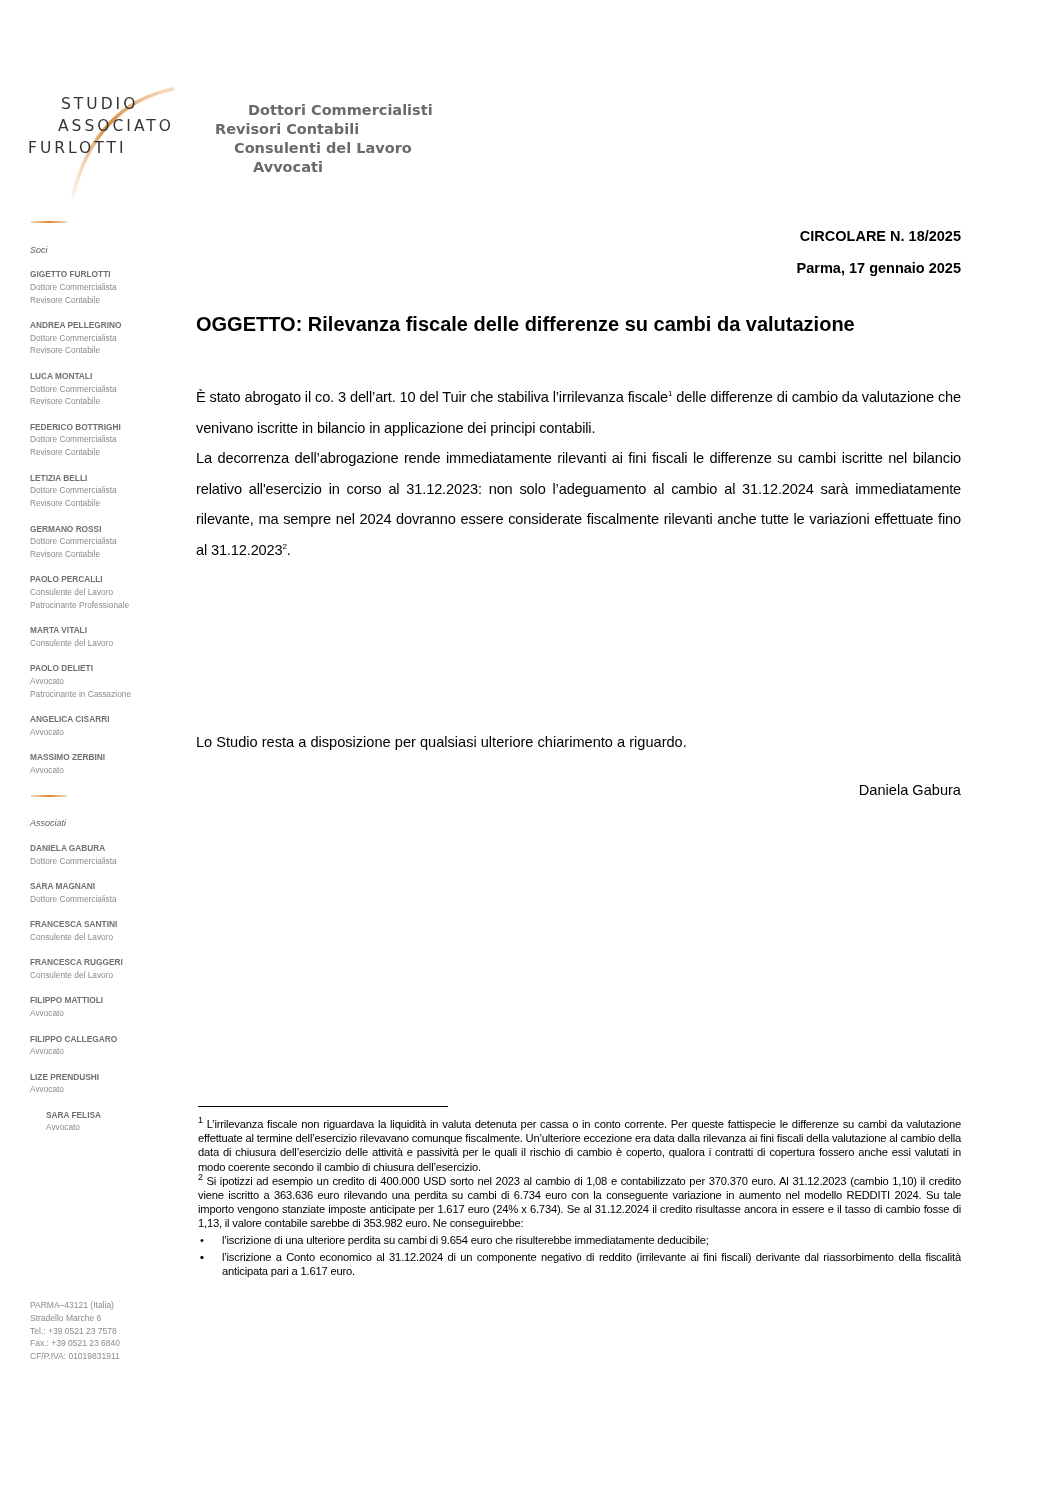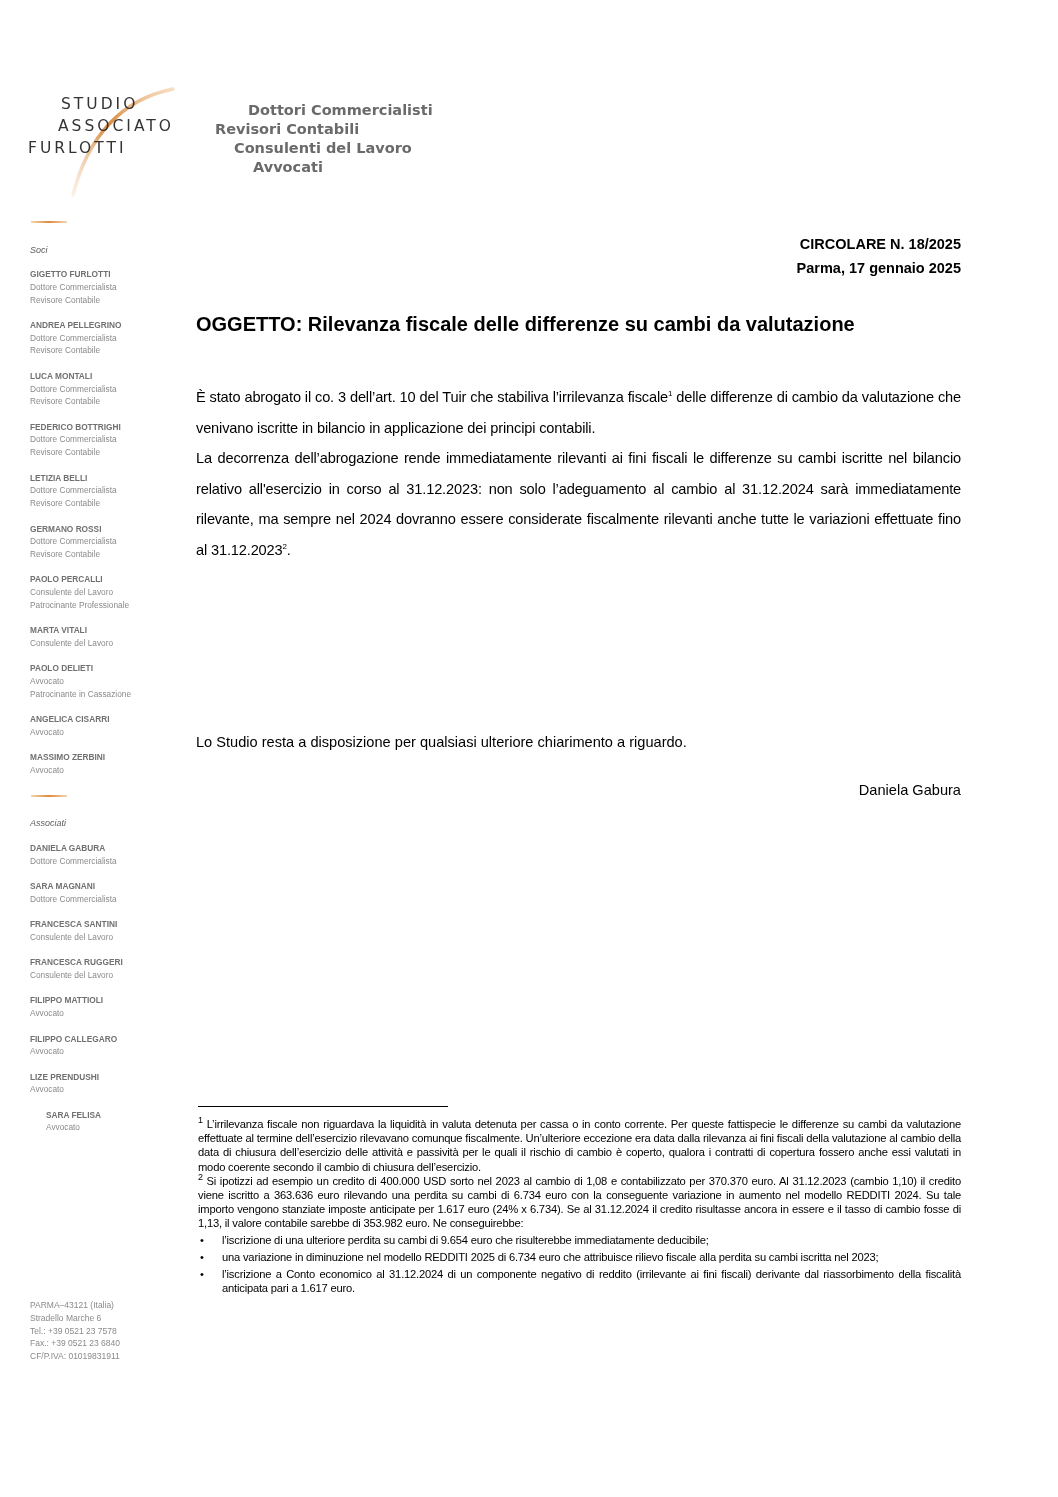--- a/index.html
+++ b/index.html
@@ -19,21 +19,21 @@
   .sp2 { left: 215px; top: 19px; }
   .sp3 { left: 234px; top: 38px; }
   .sp4 { left: 253px; top: 57px; }
   .divider { position: absolute; left: 31px; width: 36px; height: 2px; background: linear-gradient(to right, #f2d6b6, #e08a3a 50%, #f2d6b6); }
   .section-label { position: absolute; left: 30px; font-style: italic; font-size: 9px; color: #606060; }
   .person { position: absolute; left: 30px; font-size: 8.3px; line-height: 12.8px; }
   .person .pname { font-weight: bold; color: #707070; font-size: 8.3px; }
   .person .prole { color: #8a8a8a; }
   .address { position: absolute; left: 30px; top: 1299px; font-size: 8.5px; line-height: 12.8px; color: #8a8a8a; }
   .header-right { position: absolute; right: 97px; text-align: right; font-weight: bold; font-size: 14.5px; }
-  .h-circ { top: 236px; text-align: right; }
+  .h-circ { top: 228px; text-align: right; }
   .h-date { top: 260px; }
   .subject { position: absolute; left: 196px; top: 313px; font-weight: bold; font-size: 20px; }
   .body-text { position: absolute; left: 196px; top: 382px; width: 765px; font-size: 14.6px; line-height: 30.5px; text-align: justify; letter-spacing: -0.15px; }
   .body-text p { margin: 0; }
   .body-text sup { font-size: 8px; line-height: 0; vertical-align: super; }
   .closing { position: absolute; left: 196px; top: 734px; font-size: 14.6px; }
   .signature { position: absolute; right: 97px; top: 782px; font-size: 14.6px; }
 
   .fn-rule { position: absolute; left: 198px; top: 1106px; width: 250px; height: 1px; background: #000; }
   .footnotes { position: absolute; left: 198px; top: 1117px; width: 763px; font-size: 11.2px; line-height: 14.2px; text-align: justify; letter-spacing: -0.2px; }
@@ -183,16 +183,16 @@
 
 <div class="closing">Lo Studio resta a disposizione per qualsiasi ulteriore chiarimento a riguardo.</div>
 <div class="signature">Daniela Gabura</div>
 
 <div class="fn-rule"></div>
 <div class="footnotes">
   <p><sup>1</sup><span> L’irrilevanza fiscale non riguardava la liquidità in valuta detenuta per cassa o in conto corrente. Per queste fattispecie le differenze su cambi da valutazione effettuate al termine dell’esercizio rilevavano comunque fiscalmente. Un’ulteriore eccezione era data dalla rilevanza ai fini fiscali della valutazione al cambio della data di chiusura dell’esercizio delle attività e passività per le quali il rischio di cambio è coperto, qualora i contratti di copertura fossero anche essi valutati in modo coerente secondo il cambio di chiusura dell’esercizio.</span></p>
   <p><sup>2</sup><span> Si ipotizzi ad esempio un credito di 400.000 USD sorto nel 2023 al cambio di 1,08 e contabilizzato per 370.370 euro. Al 31.12.2023 (cambio 1,10) il credito viene iscritto a 363.636 euro rilevando una perdita su cambi di 6.734 euro con la conseguente variazione in aumento nel modello REDDITI 2024. Su tale importo vengono stanziate imposte anticipate per 1.617 euro (24% x 6.734). Se al 31.12.2024 il credito risultasse ancora in essere e il tasso di cambio fosse di 1,13, il valore contabile sarebbe di 353.982 euro. Ne conseguirebbe:</span></p>
   <ul>
     <li><span class="bullet">•</span><span>l’iscrizione di una ulteriore perdita su cambi di 9.654 euro che risulterebbe immediatamente deducibile;</span></li>
-    <li><span class="bullet">•</span><span>una variazione in diminuzione nel modello REDDITI 2025 di 6.734 euro che attribuisce rilievo fiscale alla perdita su cambi iscritta nel 2023;</span></li>
+    <li><span class="bullet">•</span></li>
     <li><span class="bullet">•</span><span>l’iscrizione a Conto economico al 31.12.2024 di un componente negativo di reddito (irrilevante ai fini fiscali) derivante dal riassorbimento della fiscalità anticipata pari a 1.617 euro.</span></li>
   </ul>
 </div>
 
 </body></html>

